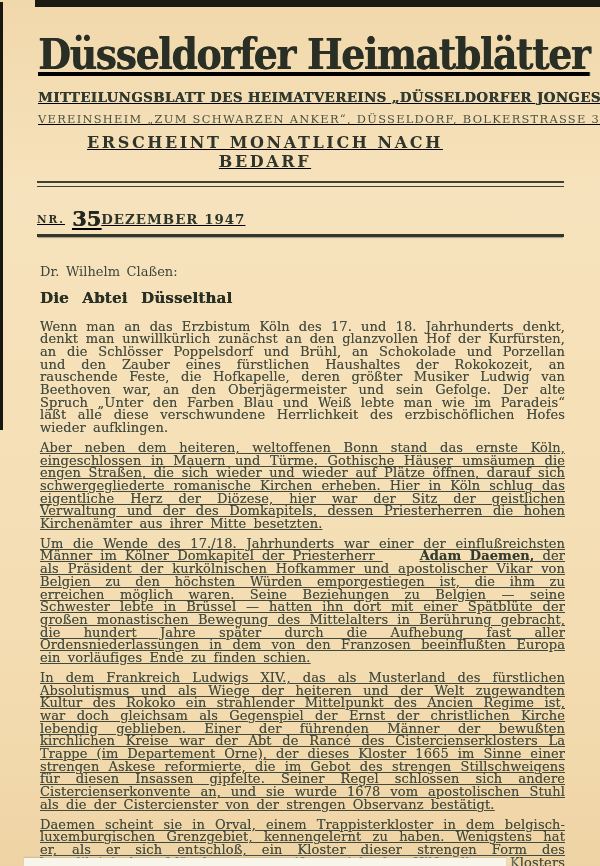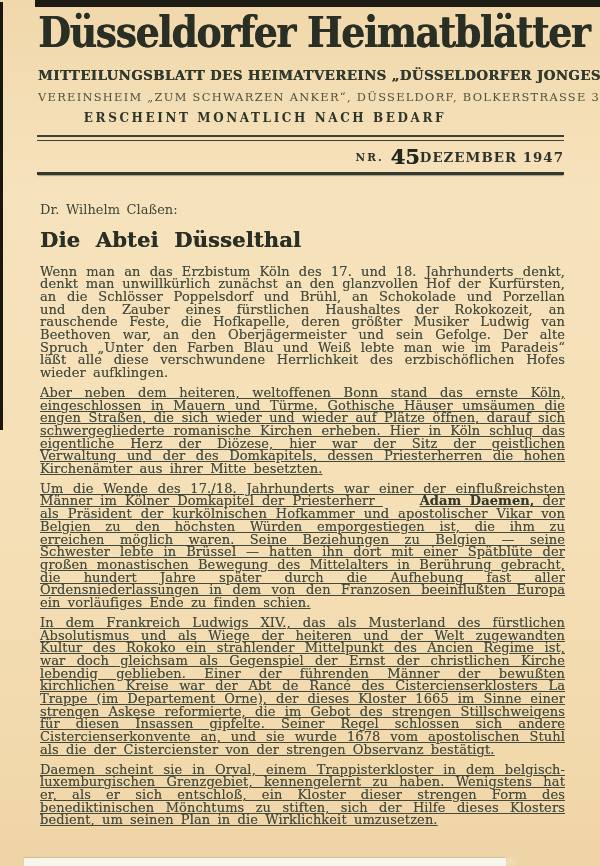--- a/index.html
+++ b/index.html
@@ -10,62 +10,63 @@
     overflow: hidden;
     background: linear-gradient(180deg, #f1d8ab 0%, #f6e2bc 22%, #f5dfb6 60%, #f2d9ac 88%, #eed3a4 100%);
     font-family: "DejaVu Serif", "Liberation Serif", serif;
   }
   
   .top-bar   { position:absolute; top:0; left:35px; right:0; height:7px; background:#1b1b14; }
   .left-line { position:absolute; top:2px; left:0; width:3px; height:428px; background:#181811; }
   .bottom-strip { position:absolute; bottom:0; left:24px; width:482px; height:8px;
                   background:#f8f5ea; box-shadow: 12px 0 6px -2px rgba(248,245,234,.6), 0 -1px 1px rgba(160,150,120,.35); }
 
-  .masthead { padding: 10px 36px 0 38px; }
+  .masthead { padding: 32px 36px 0 38px; text-decoration: underline; }
   .pub-title {
     margin:0; white-space:nowrap;
     font-weight:bold; font-size:42px; line-height:1.1;
     letter-spacing:-1.5px; color:#2a2f25;
     transform: scaleX(.90); transform-origin:left center;
     text-shadow: 0.6px 0 0 #2a2f25;
   }
   .subtitle {
     margin-top:11px; white-space:nowrap;
     font-weight:bold; font-size:13.4px; letter-spacing:.4px; color:#323a2f;
     text-shadow: 0.3px 0 0 #323a2f;
   }
   .address {
     margin-top:7px; white-space:nowrap;
     font-size:11.4px; letter-spacing:1.3px; color:#4b5240;
   }
   .frequency {
     margin-top:7px; text-align:center; padding-right:72px;
-    font-weight:bold; font-size:12px; letter-spacing:2.6px; color:#2f352a;
+    font-weight:bold; font-size:16px; letter-spacing:2.6px; color:#2f352a;
   }
   .double-rule {
     margin:10px 36px 0 37px; height:3px;
     border-top:2px solid #3c4237; border-bottom:1.5px solid #3c4237;
   }
   .issue-row {
-    margin:0 36px 0 37px;
-    display:flex; justify-content:flex-end; align-items:flex-end;
+    margin:16px 36px 0 37px;
+    display:flex; justify-content:flex-start; align-items:flex-end;
     padding:7px 0 6px;
+    text-decoration:underline;
   }
   .issue-left { display:flex; align-items:flex-end; }
   .nr-label { font-weight:bold; font-size:10.5px; letter-spacing:2px; color:#2e342a; padding-bottom:3px; }
   .nr-value { font-weight:bold; font-size:21px; line-height:.85; margin-left:7px; color:#23281e;
               text-shadow:.4px 0 0 #23281e; }
   .issue-date { font-weight:bold; font-size:13.4px; letter-spacing:1px; color:#2e342a; padding-bottom:1px; }
   .thick-rule { margin:0 36px 0 37px; height:2.5px; background:#31372c;
                 box-shadow: 0 2px 1px -1px rgba(49,55,44,.45); }
 
   .article { padding: 27px 35px 0 40px; color:#434b3e; }
   .author { font-size:13px; word-spacing:2.5px; color:#3d4438; }
   .headline {
-    margin:10px 0 0; font-weight:bold; font-size:21px;
+    margin:10px 0 0; font-weight:bold; font-size:15px;
     word-spacing:8px; letter-spacing:.2px; color:#2a3025;
     text-shadow:.3px 0 0 #2a3025;
   }
   .para {
     margin:14px 0 0;
     font-size:13px; line-height:12.7px;
     text-align:justify; text-justify:inter-word;
     word-spacing:3px; letter-spacing:.1px;
     color:#424a3d; text-shadow:0 0 .4px rgba(66,74,61,.55);
   }
@@ -85,21 +86,21 @@
     <div class="subtitle">MITTEILUNGSBLATT DES HEIMATVEREINS „DÜSSELDORFER JONGES“</div>
     <div class="address">VEREINSHEIM „ZUM SCHWARZEN ANKER“, DÜSSELDORF, BOLKERSTRASSE 35</div>
     <div class="frequency">ERSCHEINT MONATLICH NACH BEDARF</div>
   </header>
 
   <div class="double-rule"></div>
 
   <div class="issue-row">
     <div class="issue-left">
       <span class="nr-label">NR.</span>
-      <span class="nr-value">45</span>
+      <span class="nr-value">35</span>
     </div>
     <div class="issue-date">DEZEMBER 1947</div>
   </div>
 
   <div class="thick-rule"></div>
 
   <article class="article">
     <div class="author">Dr. Wilhelm Claßen:</div>
     <h2 class="headline">Die Abtei Düsselthal</h2>
 

